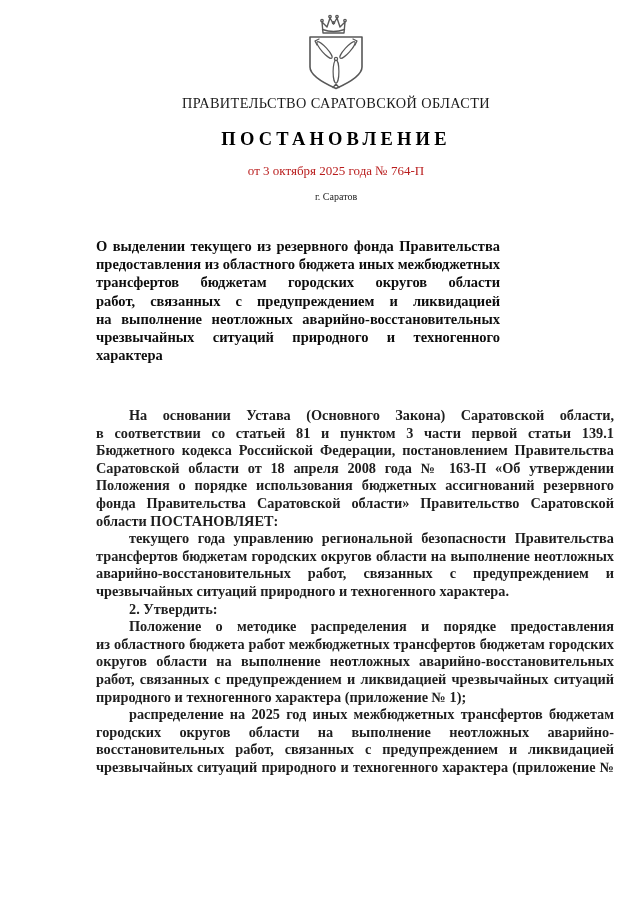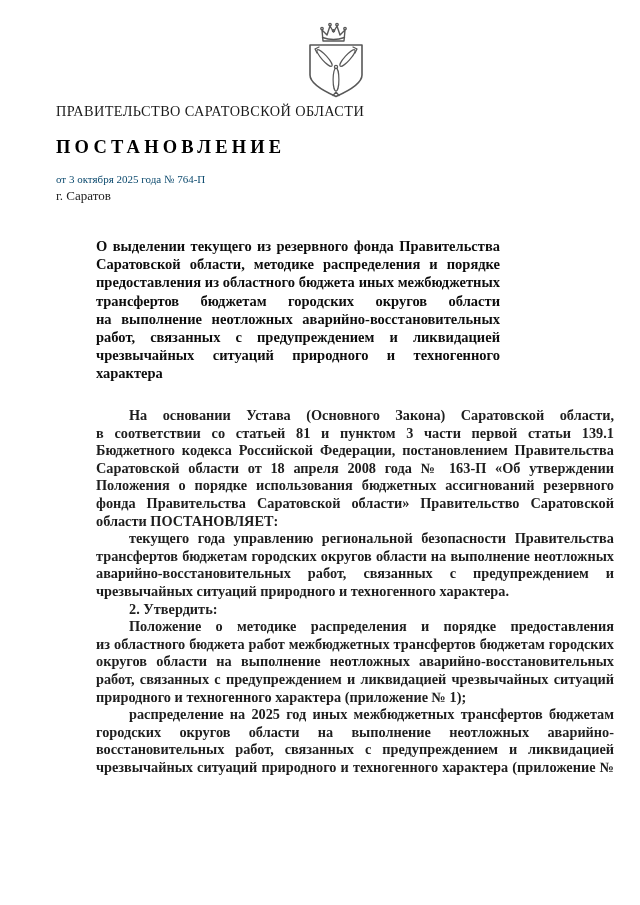--- a/index.html
+++ b/index.html
@@ -5,44 +5,44 @@
   html,body{margin:0;padding:0;background:#ffffff;}
   .page{
     position:relative;
     width:640px;height:905px;
     background:#ffffff;
     font-family:"Liberation Serif","DejaVu Serif",serif;
     color:#1e1e1e;
     overflow:hidden;
   }
   .header{
-    position:absolute;top:8px;left:56px;width:560px;
-    text-align:left;
+    position:absolute;top:0;left:56px;width:560px;
+    text-align:center;
   }
   .emblem{display:block;margin:12px auto 0;}
   .org{
     margin-top:5px;
     font-size:14.3px;line-height:16px;
     letter-spacing:0.4px;
     color:#1a1a1a;
   }
   .doctype{
     margin-top:18px;
     font-size:18.5px;line-height:20px;
     font-weight:bold;color:#000;
     letter-spacing:4.2px;
   }
   .dateline{
     margin-top:13px;
-    font-size:11px;line-height:18px;
-    color:#0c4a6e;
+    font-size:13px;line-height:18px;
+    color:#b91c1c;
   }
   .place{
-    margin-top:2px;
-    font-size:13px;line-height:12px;
+    margin-top:11px;
+    font-size:10px;line-height:12px;
     color:#222;
   }
   .title{
     position:absolute;top:237px;left:96px;width:404px;
     font-weight:bold;color:#0d0d0d;
     font-size:14.5px;line-height:18.2px;
   }
   .title .line{height:18.2px;}
   .docbody{
     position:absolute;top:407px;left:96px;width:518px;
@@ -98,25 +98,24 @@
     </svg>
 
     <div class="org">ПРАВИТЕЛЬСТВО САРАТОВСКОЙ ОБЛАСТИ</div>
     <div class="doctype">ПОСТАНОВЛЕНИЕ</div>
     <div class="dateline">от 3 октября 2025 года № 764-П</div>
     <div class="place">г. Саратов</div>
   </div>
 
   <div class="title">
       <div class="line">О выделении текущего из резервного фонда Правительства</div>
-      <div class="line">Саратовской области, методике распределения и порядке</div>
       <div class="line">предоставления из областного бюджета иных межбюджетных</div>
       <div class="line">трансфертов бюджетам городских округов области</div>
+      <div class="line">работ, связанных с предупреждением и ликвидацией</div>
       <div class="line">на выполнение неотложных аварийно-восстановительных</div>
-      <div class="line">работ, связанных с предупреждением и ликвидацией</div>
       <div class="line">чрезвычайных ситуаций природного и техногенного</div>
       <div class="line last">характера</div>
     </div>
 
   <div class="docbody">
       <div class="para">
         <div class="line">На основании Устава (Основного Закона) Саратовской области,</div>
         <div class="line">в соответствии со статьей 81 и пунктом 3 части первой статьи 139.1</div>
         <div class="line">Бюджетного кодекса Российской Федерации, постановлением Правительства</div>
         <div class="line">Саратовской области от 18 апреля 2008 года № 163-П «Об утверждении</div>

